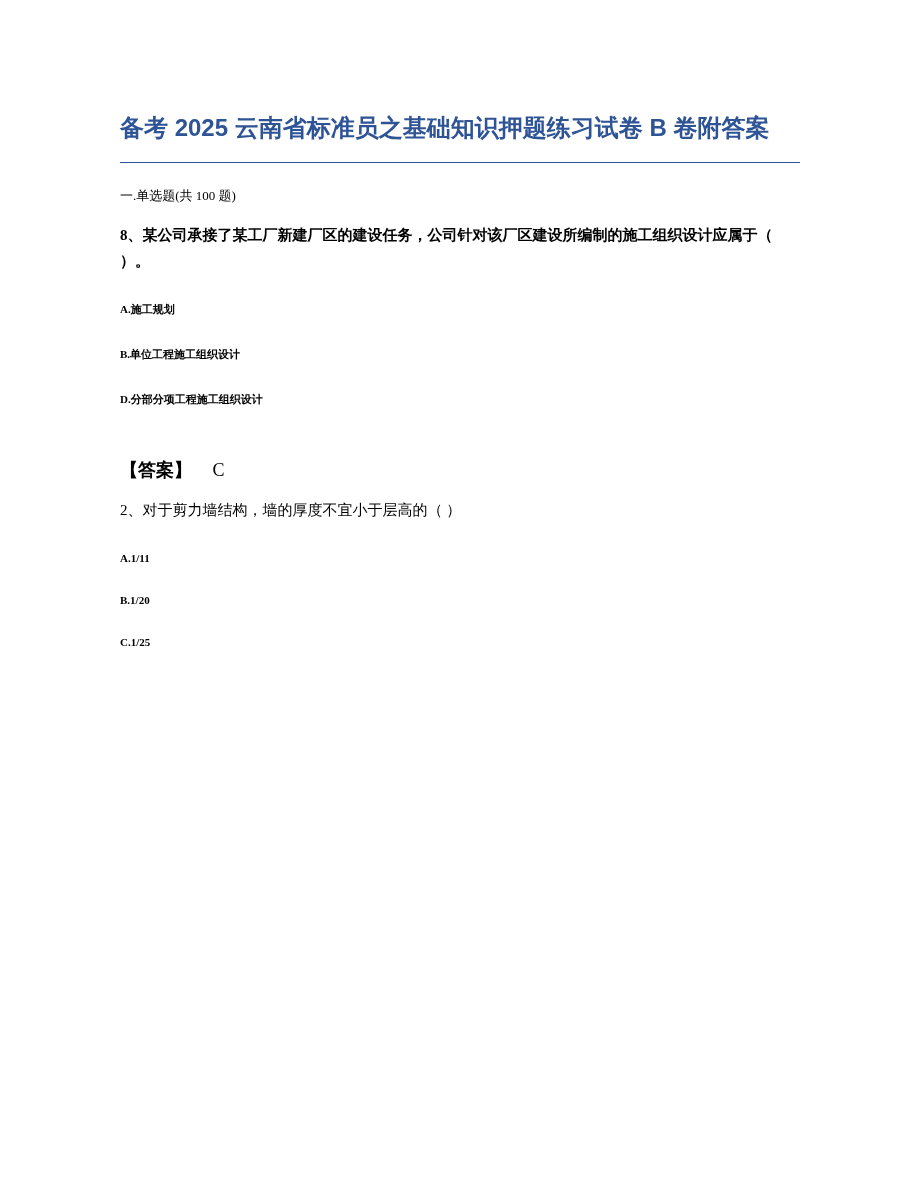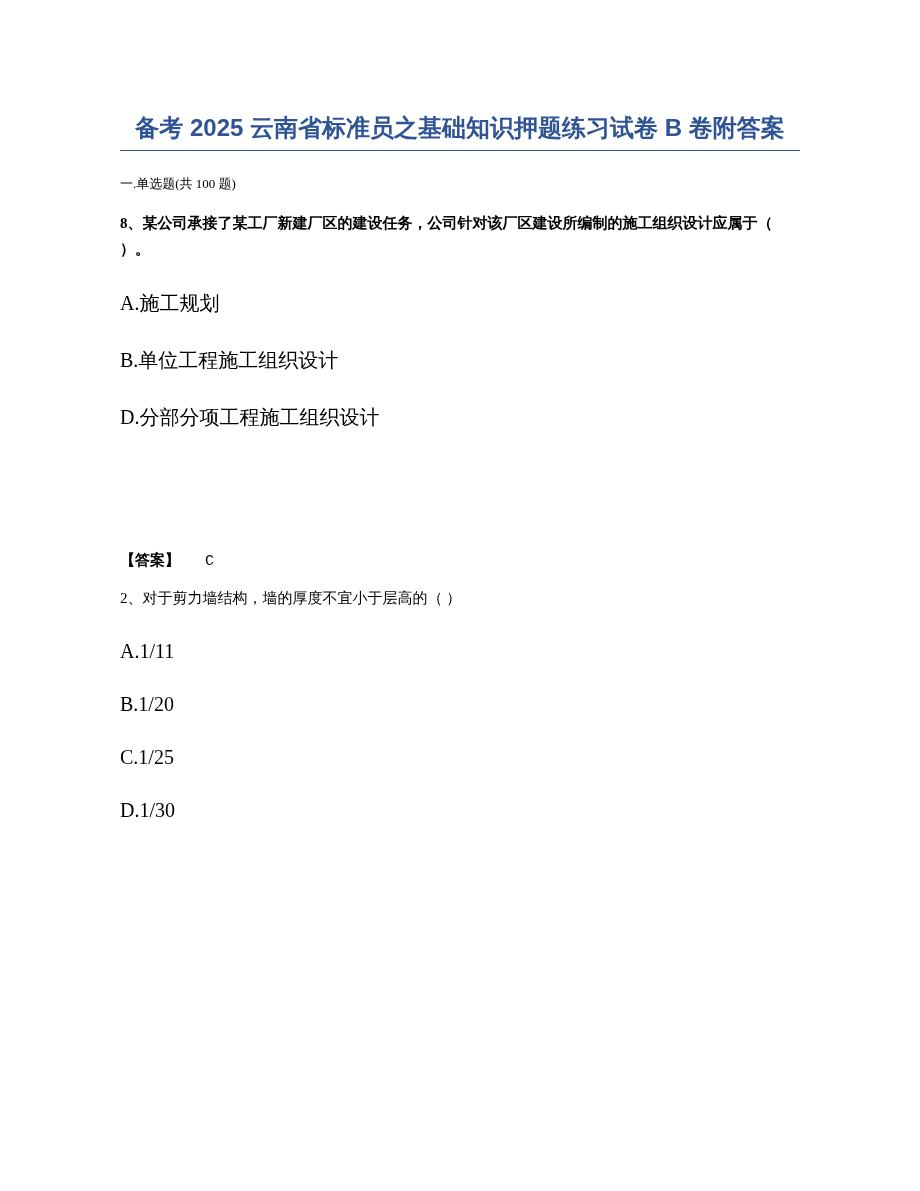--- a/index.html
+++ b/index.html
@@ -15,52 +15,52 @@
       color: #000000;
       position: relative;
     }
     .page {
       padding: 110px 120px 60px 120px;
     }
     .title {
       color: #2e5496;
       font-size: 24px;
       font-weight: bold;
-      text-align: center;
       line-height: 1.5;
       font-family: "SimHei", "黑体", sans-serif;
-      margin-bottom: 4px;
+      margin-bottom: 16px;
     }
     .title-underline {
       border-bottom: 1px solid #2e5496;
       margin: 0 auto 24px auto;
       width: 100%;
     }
     .section-header {
       font-size: 13px;
       margin-bottom: 18px;
       font-family: "SimSun", serif;
     }
     .question-stem {
       font-size: 15px;
       font-weight: bold;
       line-height: 1.7;
       margin-bottom: 28px;
       font-family: "SimSun", serif;
     }
     .option {
-      font-size: 20px;
+      font-size: 11px;
       margin-bottom: 30px;
       font-family: "SimSun", serif;
+      font-weight: bold;
     }
     .answer {
-      font-size: 15px;
-      margin-top: 120px;
+      font-size: 18px;
+      margin-top: 51px;
       margin-bottom: 16px;
-      font-family: Liberation Mono, monospace;
+      font-family: Liberation Serif, serif;
     }
     .answer-label {
       font-weight: bold;
     }
     .answer-value {
       margin-left: 16px;
     }
     .q2-block {
       margin-top: 0;
     }
@@ -84,16 +84,15 @@
   <div class="answer">
     <span class="answer-label">【答案】</span>
     <span class="answer-value">C</span>
   </div>
 
   <div class="q2-block">
     <div class="question-stem" style="font-weight: normal; margin-bottom: 28px;">2、对于剪力墙结构，墙的厚度不宜小于层高的（ ）</div>
     <div class="option">A.1/11</div>
     <div class="option">B.1/20</div>
     <div class="option">C.1/25</div>
-    <div class="option">D.1/30</div>
   </div>
 
 </div>
 
 </body></html>

